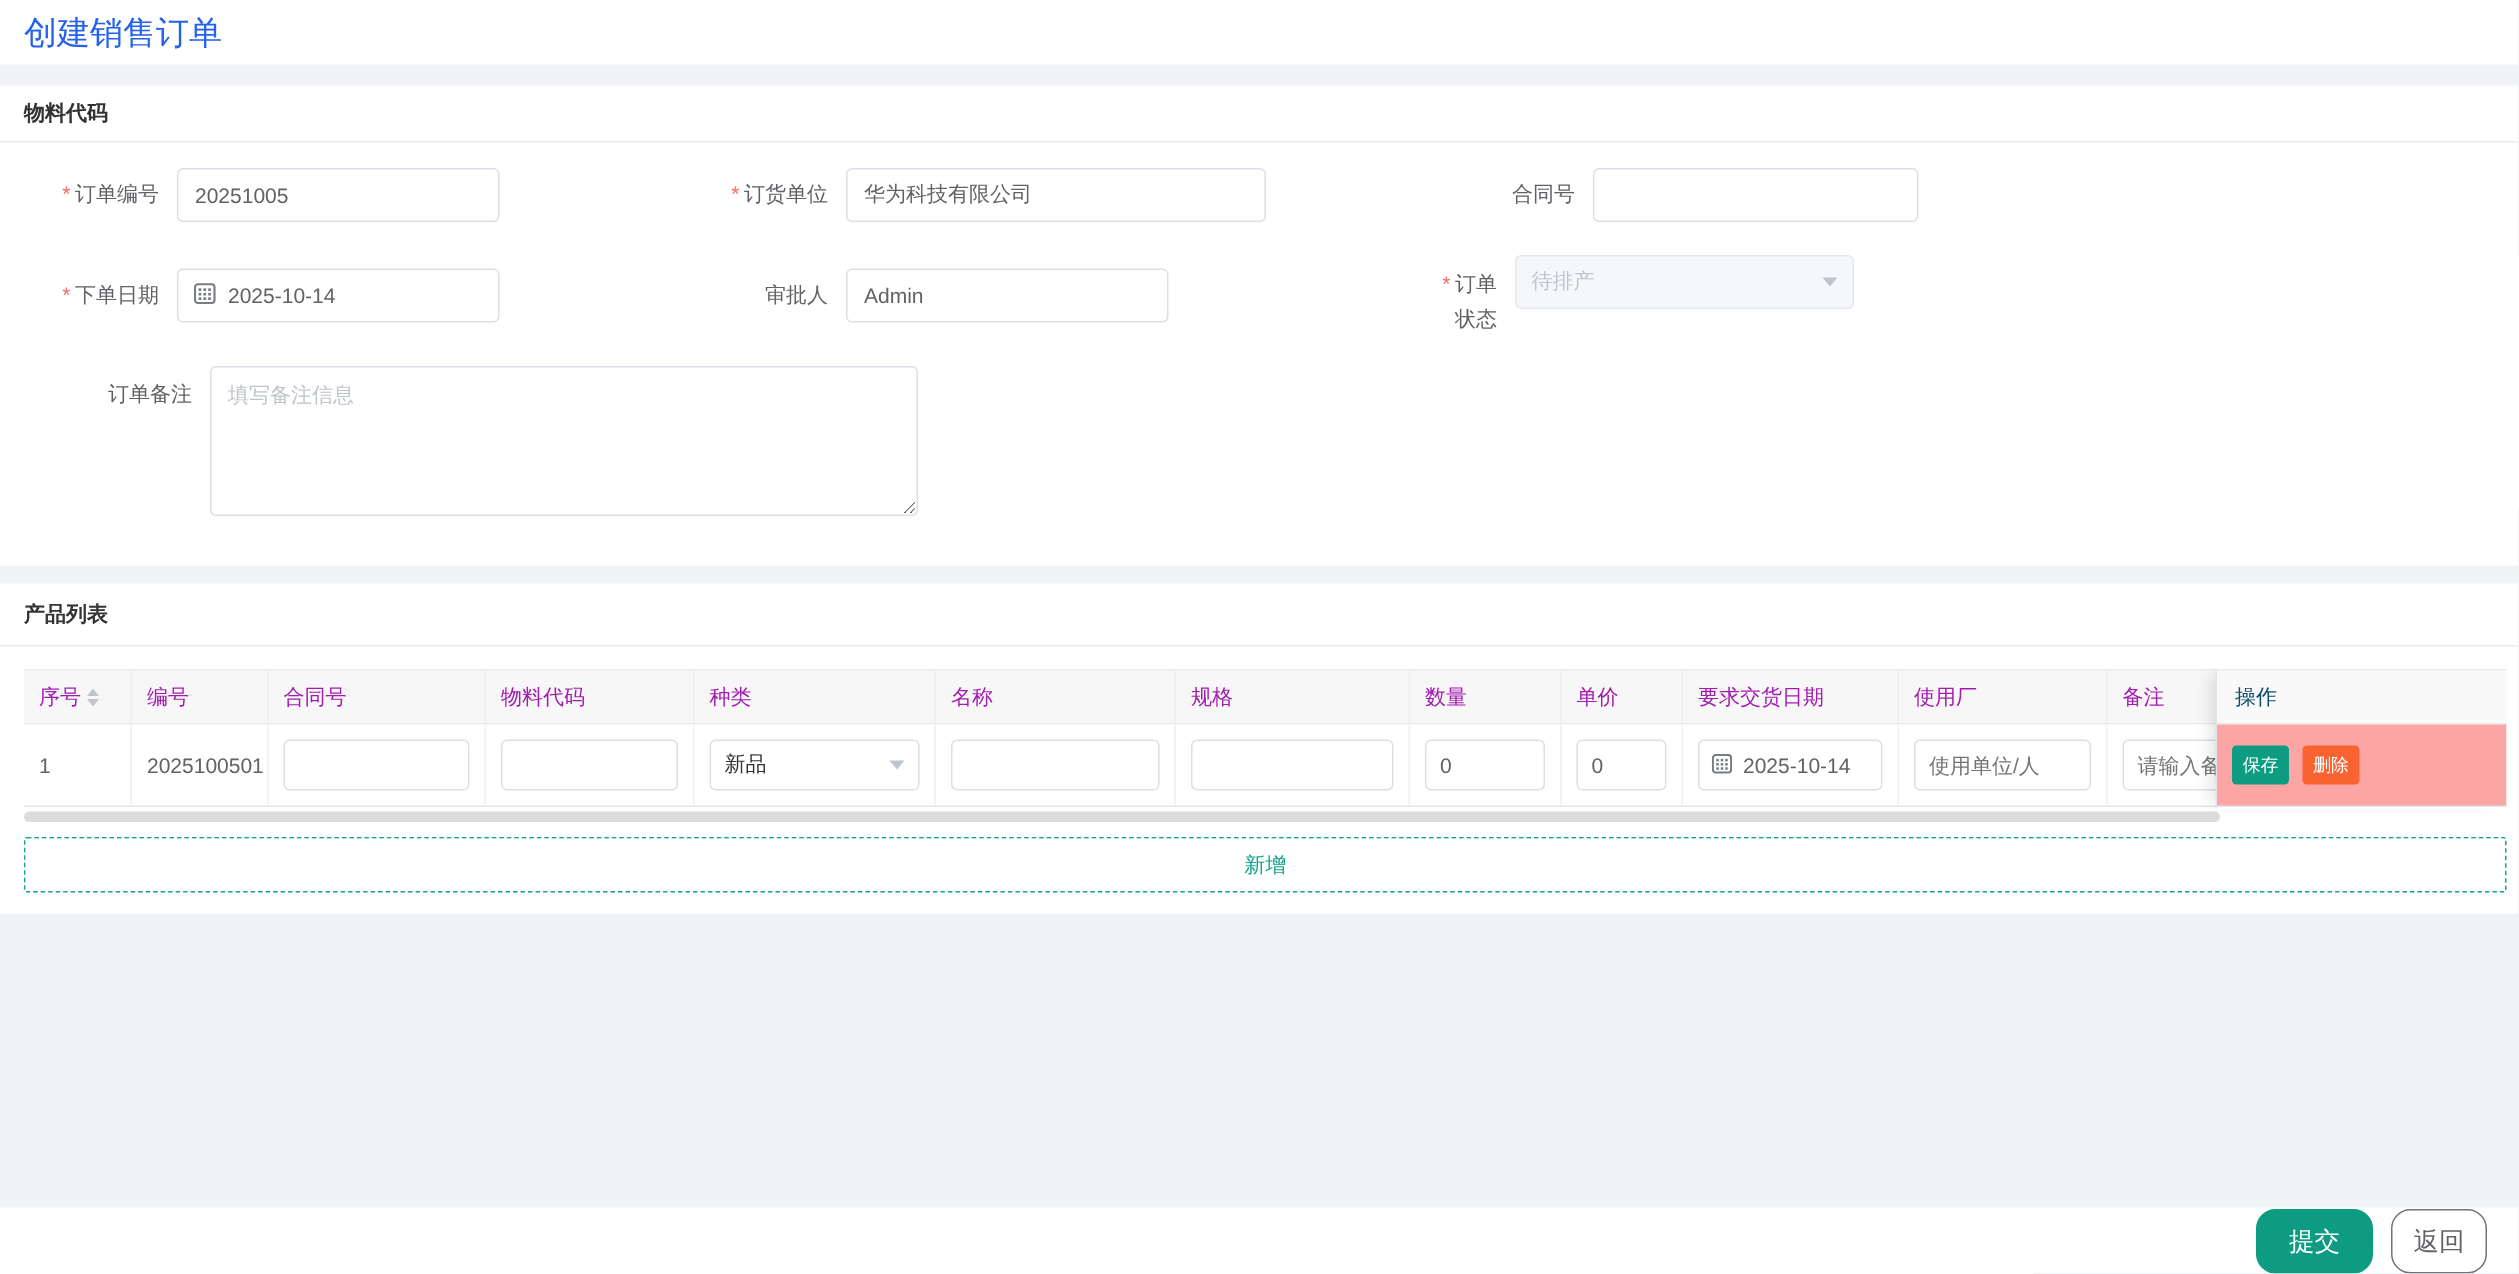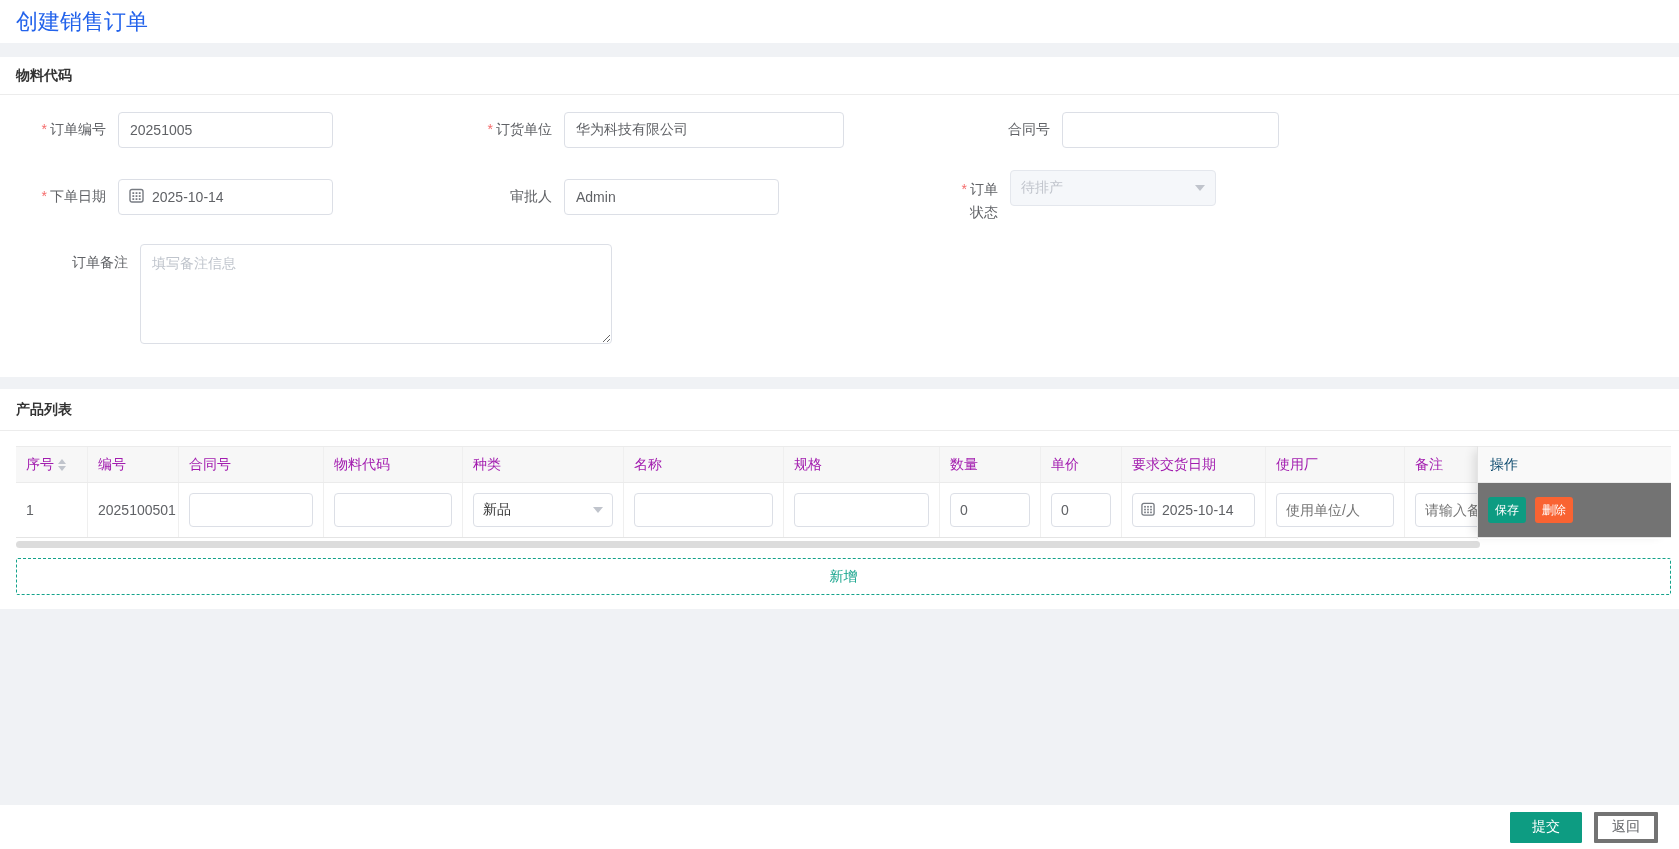--- a/index.html
+++ b/index.html
@@ -39,21 +39,21 @@
   .inp {
     height:36px; border:1px solid #dcdfe6; border-radius:4px; background:#fff;
     font-size:14px; color:#606266; padding:0 11px; outline:none;
     font-family:"Liberation Sans","DejaVu Sans",sans-serif;
   }
   .inp::placeholder, textarea::placeholder { color:#bfc4cc; }
   .w215 { width:215px; } .w280 { width:280px; } .w217 { width:217px; }
   .datebox { display:flex; align-items:center; gap:8px; width:215px; height:36px;
     border:1px solid #dcdfe6; border-radius:4px; background:#fff; padding:0 10px;
     font-size:14px; color:#606266; cursor:pointer; }
-  .selbox { display:flex; align-items:center; justify-content:space-between; width:206px; height:36px;
+  .selbox { display:flex; align-items:center; justify-content:space-between; width:226px; height:36px;
     border:1px solid #e4e7ed; border-radius:4px; background:#f5f7fa; padding:0 10px;
     font-size:14px; color:#c0c4cc; cursor:not-allowed; }
   .caret { width:0; height:0; border-left:5px solid transparent; border-right:5px solid transparent;
     border-top:6px solid #c0c4cc; }
   textarea.inp { width:472px; height:100px; padding:8px 11px; resize:both; line-height:20px; }
   .cal-icon { flex:0 0 auto; display:inline-block; }
 
   
   .tblwrap { position:relative; margin:15px 8px 0 16px; width:1655px; overflow:hidden; }
   .thead, .trow { display:flex; width:1655px; }
@@ -76,41 +76,41 @@
   .sorter { display:flex; flex-direction:column; gap:2px; cursor:pointer; }
   .sorter i { display:block; width:0; height:0; border-left:4px solid transparent; border-right:4px solid transparent; }
   .sorter .up { border-bottom:5px solid #c0c4cc; }
   .sorter .dn { border-top:5px solid #c0c4cc; }
 
   
   .op-col { position:absolute; top:0; right:0; width:194px; height:93px;
     border-left:1px solid #e4e4e4; box-shadow:-7px 0 10px -4px rgba(0,0,0,0.12); }
   .op-head { height:37px; background:#f9f9f9; border-top:1px solid #ebebeb; border-bottom:1px solid #ebebeb;
     display:flex; align-items:center; padding:0 12px; font-size:14px; color:#0c4a6e; }
-  .op-cell { height:55px; background:#737373; border-bottom:1px solid #e4e4e4;
+  .op-cell { height:55px; background:#fca5a5; border-bottom:1px solid #e4e4e4;
     display:flex; align-items:center; gap:9px; padding:0 10px; }
   .mini-btn { border:none; border-radius:3px; color:#fff; font-size:12px; height:26px; padding:0 7px;
     cursor:pointer; font-family:"Liberation Sans","DejaVu Sans",sans-serif; }
   .mini-btn.save { background:#0d9c82; }
   .mini-btn.del { background:#f96332; }
 
   .hscroll { margin-top:3px; height:7px; width:1464px; background:#dcdcdc; border-radius:4px; cursor:pointer; }
 
   .add-btn { display:block; margin:10px 8px 0 16px; width:1655px; height:37px; background:#fff;
     border:1px dashed #14a38b; border-radius:2px; color:#14a38b; font-size:14px; cursor:pointer;
     font-family:"Liberation Sans","DejaVu Sans",sans-serif; }
   .products { padding-bottom:14px; }
 
   
   .footer { position:absolute; left:0; bottom:0; width:100%; height:44px; background:#fff;
     display:flex; align-items:center; justify-content:flex-end; gap:12px; padding-right:21px; }
-  .btn { height:31px; border-radius:1px; font-size:14px; cursor:pointer;
+  .btn { height:43px; border-radius:13px; font-size:17px; cursor:pointer;
     font-family:"Liberation Sans","DejaVu Sans",sans-serif; }
   .btn.primary { background:#0d9c82; border:1px solid #0d9c82; color:#fff; padding:0 21px; }
-  .btn.plain { background:#fff; border:4px solid #737373; color:#606266; padding:0 14px; }
+  .btn.plain { background:#fff; border:1px solid #737373; color:#606266; padding:0 14px; }
 </style>
 </head>
 <body>
 
 <header class="titlebar">
   <h1>创建销售订单</h1>
 </header>
 
 <section class="card basic">
   <div class="section-header">物料代码</div>

